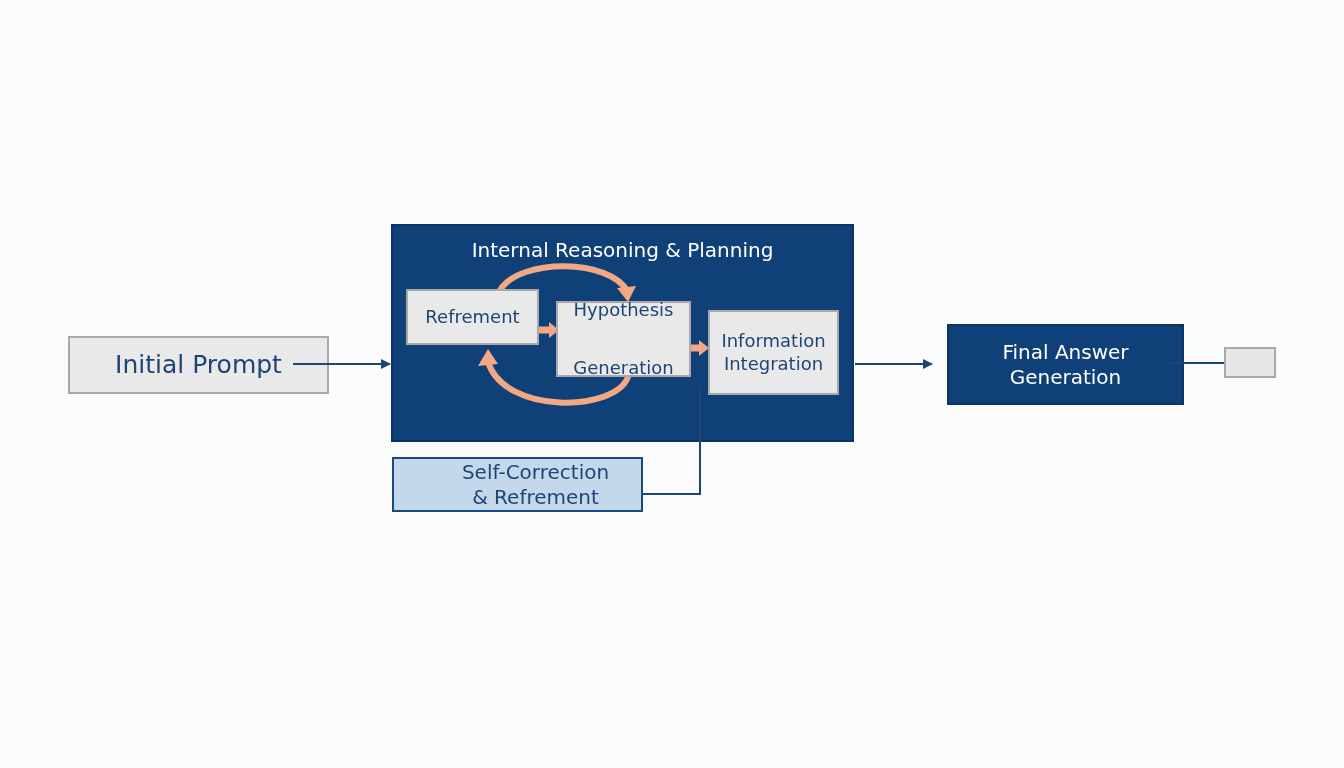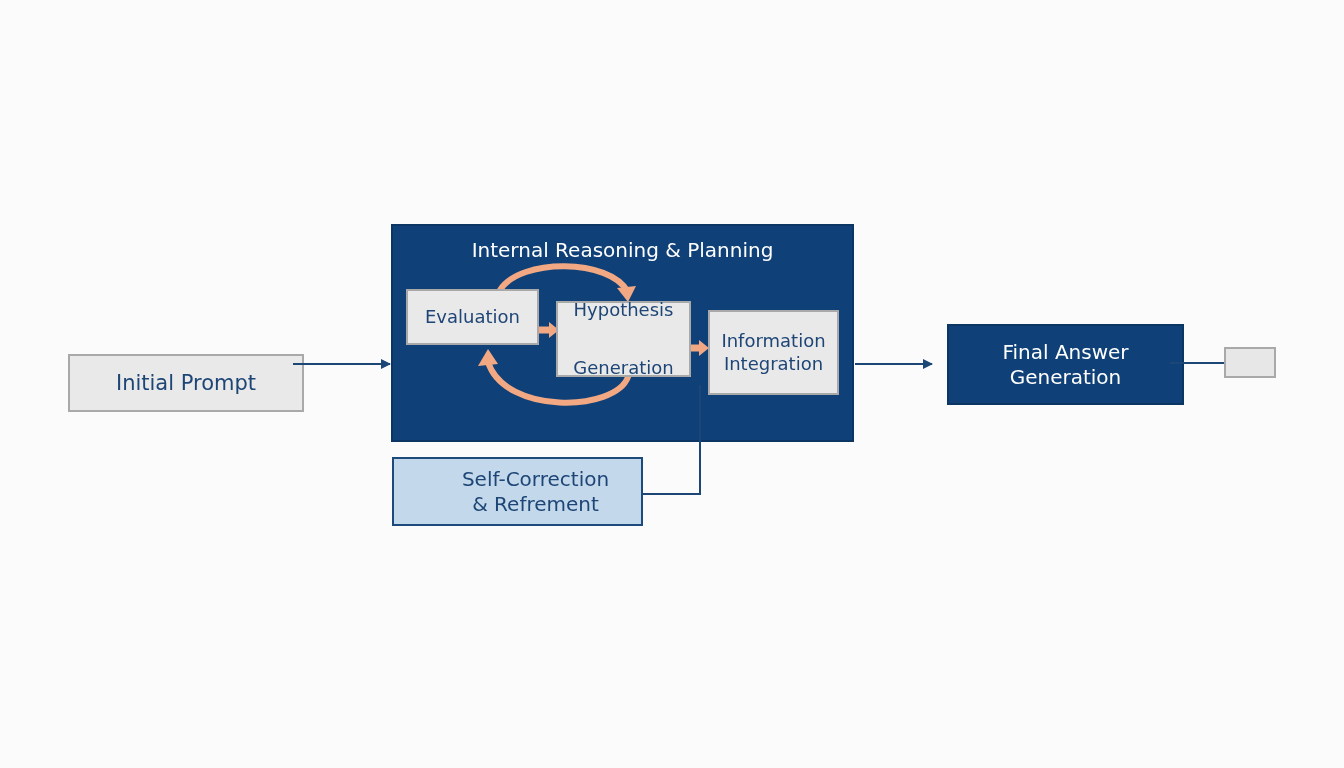--- a/index.html
+++ b/index.html
@@ -29,21 +29,21 @@
 <body>
 
 <svg id="connectors" width="1344" height="768">
   <defs>
     <marker id="arrow-blue" markerWidth="10" markerHeight="10" refX="9" refY="5" orient="auto" markerUnits="userSpaceOnUse">
       <path d="M0,0 L10,5 L0,10 z" fill="#1b4676"></path>
     </marker>
   </defs>
 </svg>
 
-<div class="box gray-box" style="left:68px; top:354px; width:236px; height:58px; font-size:21px;">
+<div class="box gray-box" style="left:68px; top:336px; width:261px; height:58px; font-size:25px;">
   <span>Initial Prompt</span>
 </div>
 
 <div class="box dark-box" style="left:391px; top:224px; width:463px; height:218px; justify-content:flex-start; padding-top:12px; font-size:20px;">
   <span>Internal Reasoning &amp; Planning</span>
 </div>
 
 <svg style="position:absolute; left:0; top:0;" width="1344" height="768">
 
   <path d="M500,290 C520,258 610,258 628,292" fill="none" stroke="#f2a882" stroke-width="6" stroke-linecap="round"></path>
@@ -53,34 +53,34 @@
   <path d="M478,366 L488,349 L498,364 z" fill="#f2a882"></path>
 
   <path d="M539,330 L550,330" stroke="#f2a882" stroke-width="7"></path>
   <path d="M549,322 L559,330 L549,338 z" fill="#f2a882"></path>
 
   <path d="M690,348 L700,348" stroke="#f2a882" stroke-width="7"></path>
   <path d="M699,340 L709,348 L699,356 z" fill="#f2a882"></path>
 </svg>
 
 <div class="box gray-box" style="left:406px; top:289px; width:133px; height:56px; font-size:18px;">
-  <span>Evaluation</span>
+  <span>Refrement</span>
 </div>
 
 <div class="box gray-box" style="left:556px; top:301px; width:135px; height:76px; font-size:18px;gap:35px;">
   <span class="label-line">Hypothesis</span>
   <span class="label-line">Generation</span>
 </div>
 
 <div class="box gray-box" style="left:708px; top:310px; width:131px; height:85px; font-size:18px;">
   <span class="label-line">Information</span>
   <span class="label-line">Integration</span>
 </div>
 
-<div class="box light-box" style="left:392px; top:457px; width:251px; height:69px; font-size:20px;padding-left:36px;">
+<div class="box light-box" style="left:392px; top:457px; width:251px; height:55px; font-size:20px;padding-left:36px;">
   <span class="label-line">Self-Correction</span>
   <span class="label-line">&amp; Refrement</span>
 </div>
 
 <div class="box dark-box" style="left:933px; top:324px; width:237px; height:81px; font-size:20px;margin-left:14px;">
   <span class="label-line">Final Answer</span>
   <span class="label-line">Generation</span>
 </div>
 
 <div class="box gray-box" style="left:1224px; top:347px; width:52px; height:31px; background:#e7e7e7; border-color:#a9a9a9;">

